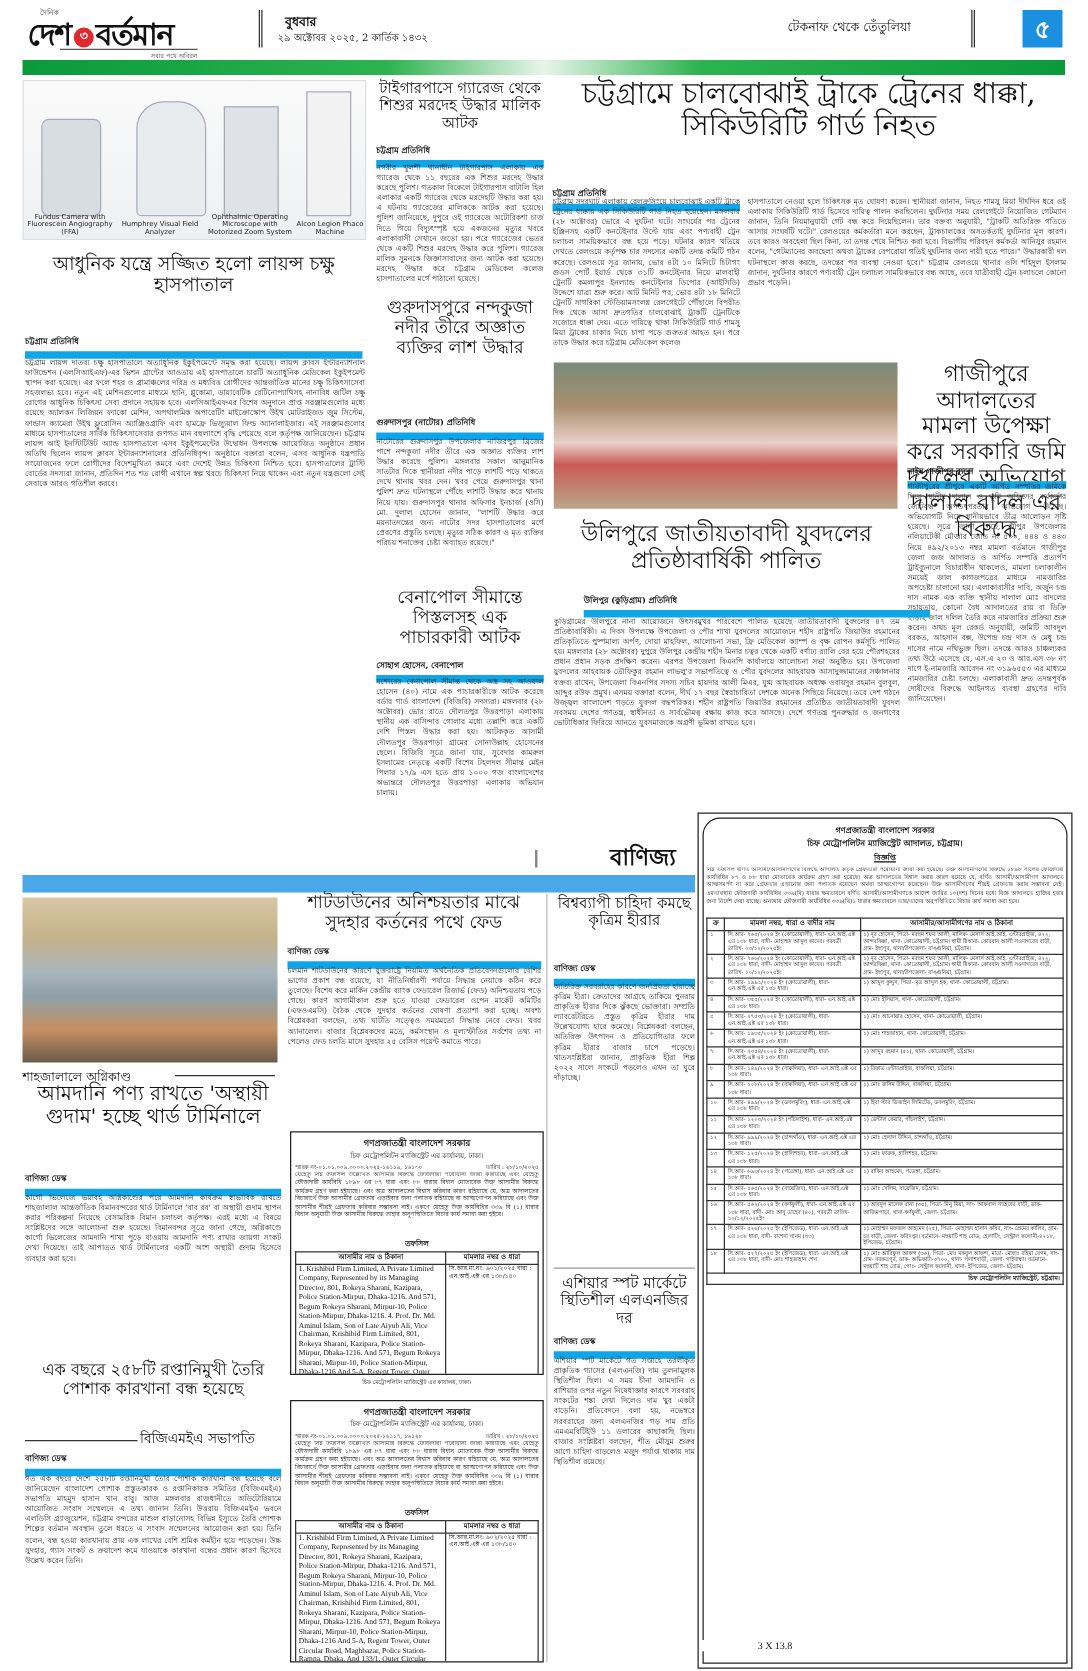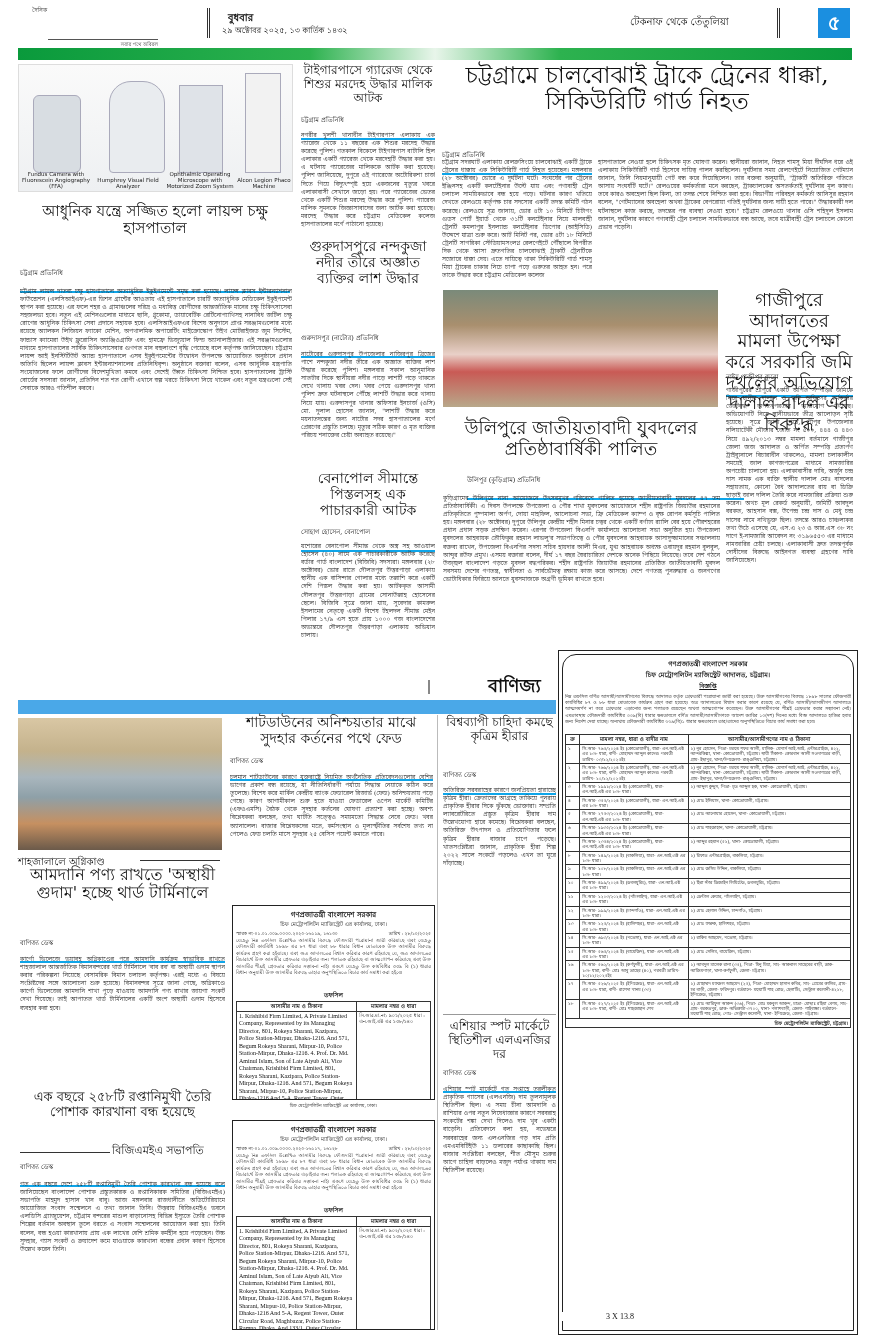--- a/index.html
+++ b/index.html
@@ -11,21 +11,21 @@
 .logo{left:22px;top:9px;font-size:24px;font-weight:bold;letter-spacing:-1px;color:#111}
 .logo .dot{display:inline-block;width:16px;height:16px;border-radius:50%;background:#e0282f;color:#fff;font-size:10px;text-align:center;line-height:16px;vertical-align:middle;margin:0 2px}
 .tagline{left:48px;top:39px;font-size:5px;color:#444;border-top:1px solid #555;padding-top:1px;width:110px;text-align:right}
 .vbar{width:3px;height:30px;border-left:1px solid #333;border-right:1px solid #333}
 .day{left:228px;top:10px;font-size:10px;font-weight:bold}
 .date{left:222px;top:24px;font-size:8px}
 .slogan{left:630px;top:14px;font-size:10px}
 .pagebox{left:818px;top:8px;width:32px;height:30px;background:#1b8fe0;color:#fff;font-size:20px;text-align:center;line-height:30px;font-weight:bold}
 .greenbar{left:18px;top:48px;width:834px;height:12px;background:linear-gradient(to right,#0a9a3c 0%,#2db24f 35%,#e8f5ea 50%,#2db24f 65%,#0a9a3c 100%)}
 .h-big{font-weight:normal;text-align:center;line-height:1.15;color:#111}
-.byline{font-size:6.5px;border-bottom:2px solid #0ea5e9;padding-bottom:12px;font-weight:normal}
+.byline{font-size:6.5px;border-bottom:6px solid #0ea5e9;padding-bottom:2px;font-weight:bold}
 .body{font-size:6px;line-height:1.35;text-align:justify;color:#222;overflow:hidden}
 .photo{background:#ccc;overflow:hidden}
 .eye-photo{background:linear-gradient(#fafafa,#eef0f2)}
 .machine{position:absolute;bottom:18px;background:#d8dde2;border:1px solid #aab}
 .cap{position:absolute;font-size:5.5px;font-family:"DejaVu Sans",sans-serif;color:#222;text-align:center}
 .rally-photo{background:linear-gradient(180deg,#7a8a7a 0%,#a98f6e 30%,#e9d0c8 55%,#c95a55 70%,#b8a88a 100%)}
 .airport-photo{background:linear-gradient(180deg,#d9c7a4 0%,#c4b28c 25%,#a9b6bd 45%,#8ea0a8 60%,#c69061 80%,#6b5a4a 100%)}
 .bluebar{background:#4aa8e8}
 .notice{border:1px solid #222;background:#fff}
 .notice-title{font-size:7px;font-weight:bold;text-align:center}
@@ -36,24 +36,27 @@
 .en{font-family:"Liberation Serif",serif;font-size:6px;line-height:1.25}
 .colrule{border-left:1px solid #bbb}
 .section-title{font-size:18px;font-weight:bold}
 .rounded-box{border:1px solid #222;border-radius:14px 14px 0 0}
 </style>
 </head>
 <body>
 
 <div class="abs masthead">
   <div class="abs logo-small">দৈনিক</div>
+  <div class="abs logo">
+    <span>দেশ</span><span class="dot">৩</span><span>বর্তমান</span>
+  </div>
   <div class="abs tagline">সবার পথে অবিরল</div>
   <div class="abs vbar" style="left:207px;top:8px"></div>
   <div class="abs day">বুধবার</div>
-  <div class="abs date">২৯ অক্টোবর ২০২৫, ১৩ কার্তিক ১৪৩২</div>
+  <div class="abs date">২৯ অক্টোবর ২০২৫, 2 কার্তিক ১৪৩২</div>
   <div class="abs slogan">টেকনাফ থেকে তেঁতুলিয়া</div>
   <div class="abs vbar" style="left:777px;top:8px"></div>
   <div class="abs pagebox">৫</div>
 </div>
 <div class="abs greenbar"></div>
 
 <div class="abs photo eye-photo" style="left:18px;top:64px;width:275px;height:128px;border:1px solid #ddd">
   <div class="machine" style="left:14px;width:48px;height:78px;border-radius:6px"></div>
   <div class="machine" style="left:90px;width:56px;height:92px;border-radius:22px 22px 4px 4px;background:#e9ecef"></div>
   <div class="machine" style="left:160px;width:44px;height:88px;background:#dfe3e8"></div>

